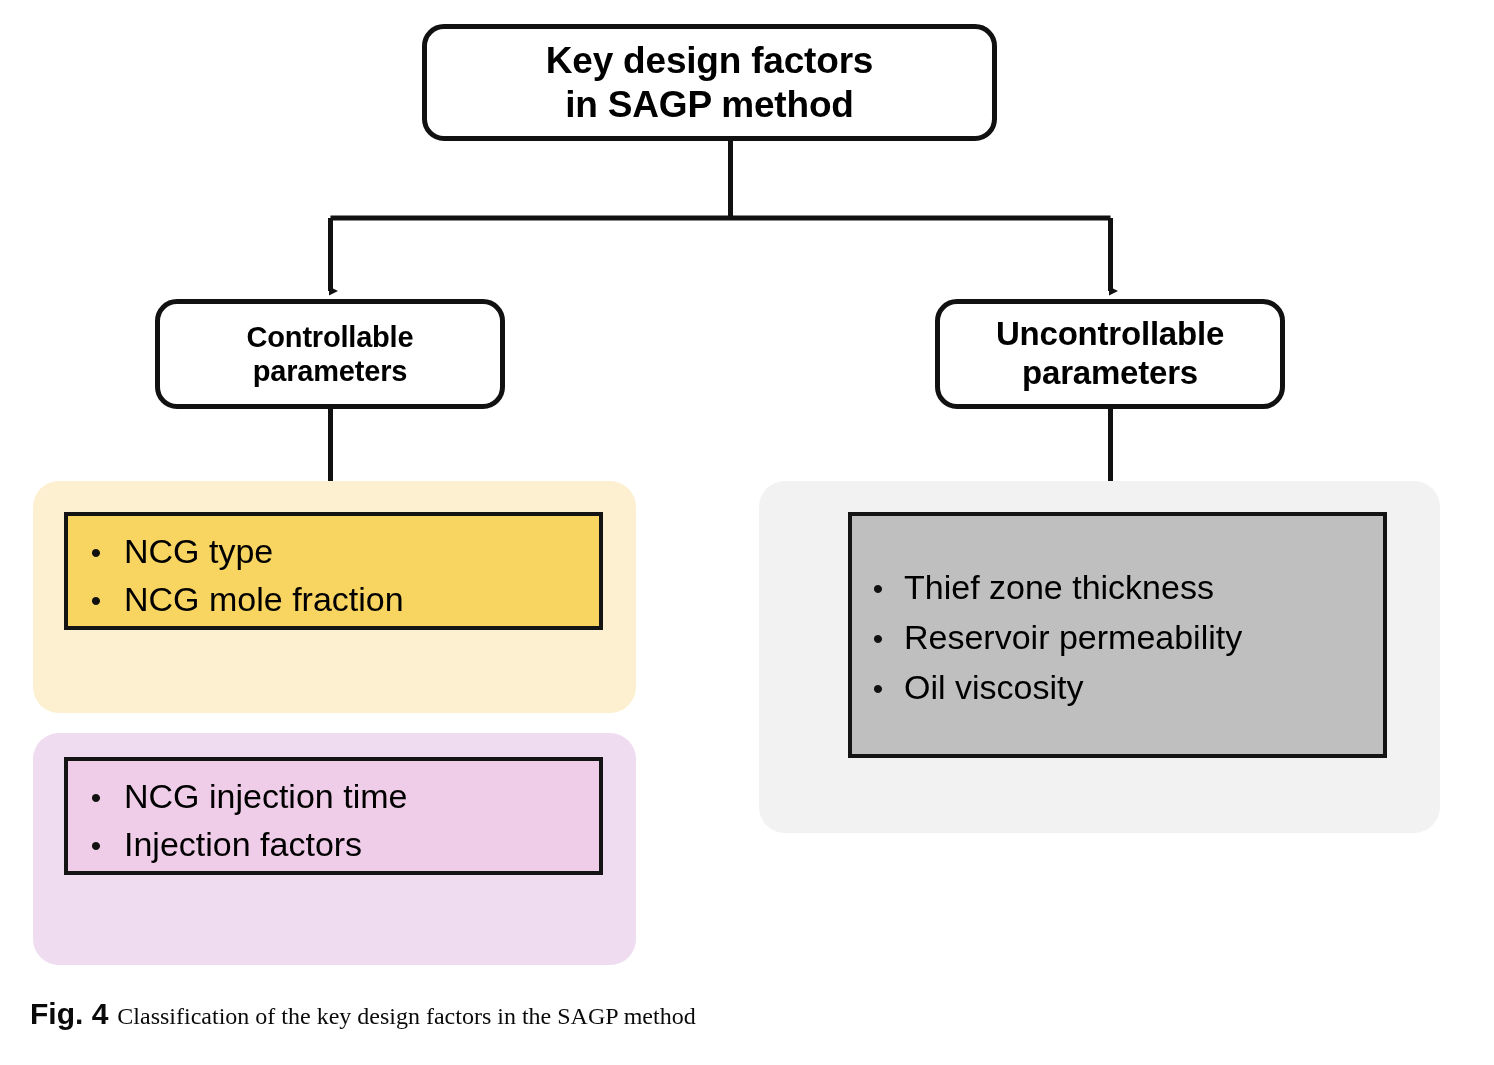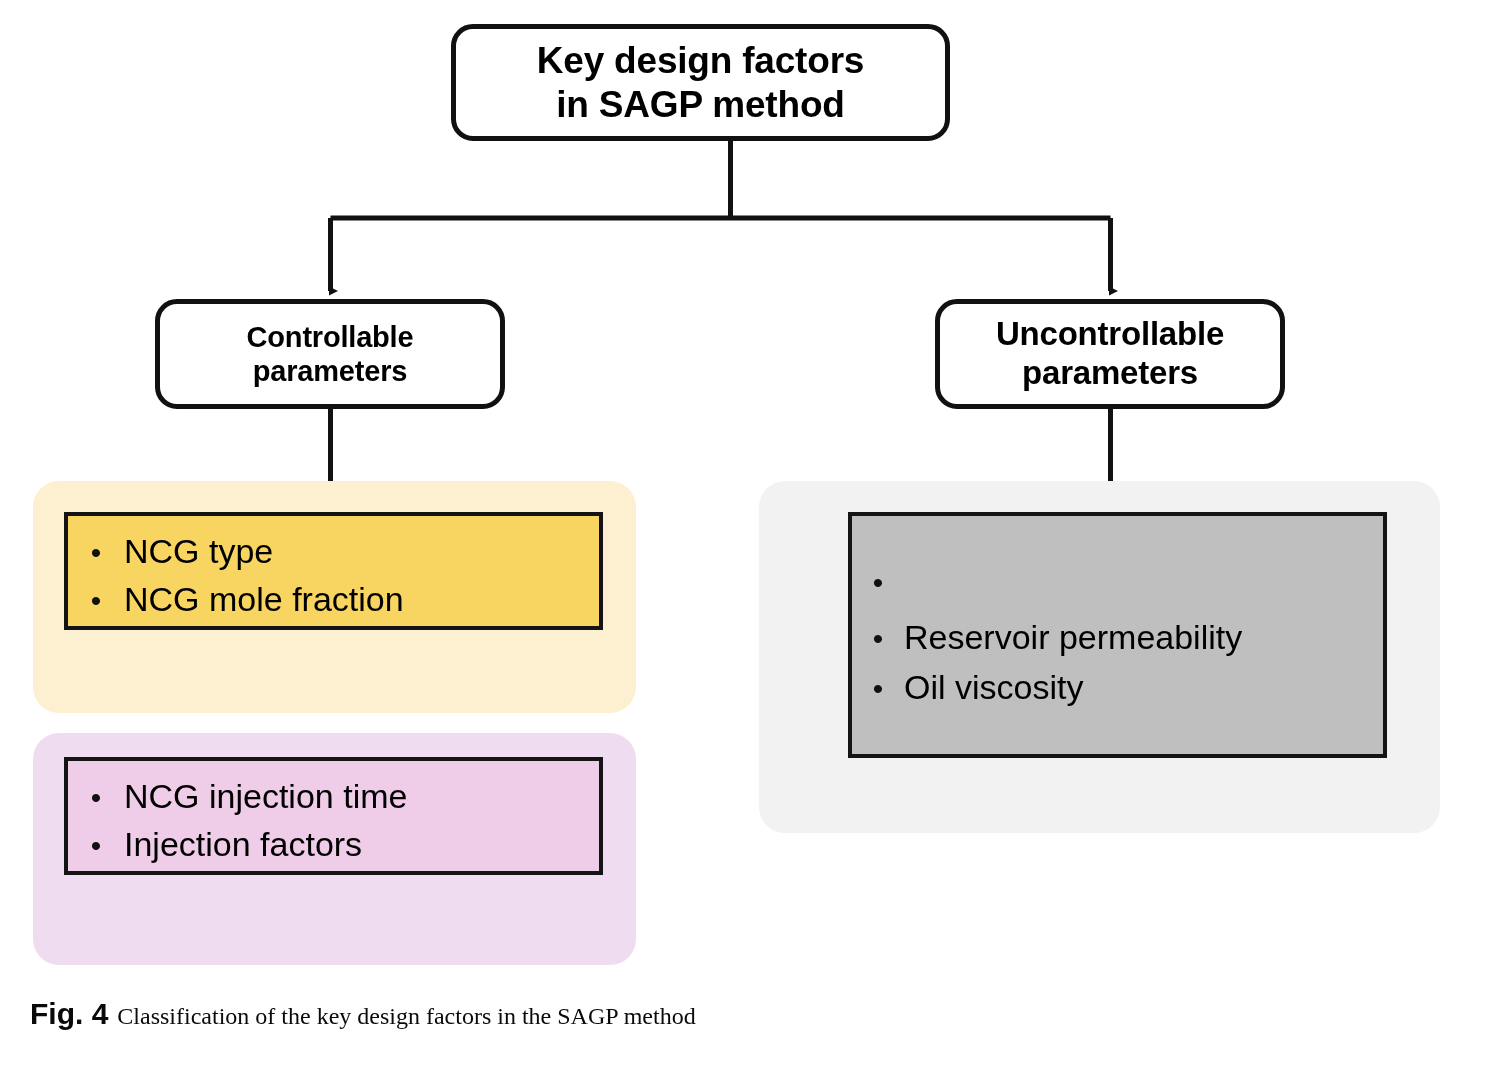--- a/index.html
+++ b/index.html
@@ -42,21 +42,21 @@
     justify-content: center;
     text-align: center;
     z-index: 3;
   }
   .node-text {
     font-weight: bold;
     color: #000000;
     line-height: 1.18;
     letter-spacing: -0.2px;
   }
-  #root-node { left: 451px; top: 24px; width: 499px; height: 117px; }
+  #root-node { left: 422px; top: 24px; width: 575px; height: 117px; }
   #root-node .node-text { font-size: 37px; }
 
   #controllable-node { left: 155px; top: 299px; width: 350px; height: 110px; }
   #controllable-node .node-text { font-size: 29px; }
 
   #uncontrollable-node { left: 935px; top: 299px; width: 350px; height: 110px; }
   #uncontrollable-node .node-text { font-size: 33px; }
 
   
   .panel {
@@ -210,20 +210,21 @@
     </ul>
   </div>
 
   <div class="panel" id="reservoir-panel">
     
   </div>
   <div class="inner-box" id="reservoir-box">
     <ul class="bullet-list">
       <li class="bullet-item">
         <span class="bullet-dot">•</span>
+        <span class="bullet-label">Thief zone thickness</span>
       </li>
       <li class="bullet-item">
         <span class="bullet-dot">•</span>
         <span class="bullet-label">Reservoir permeability</span>
       </li>
       <li class="bullet-item">
         <span class="bullet-dot">•</span>
         <span class="bullet-label">Oil viscosity</span>
       </li>
     </ul>

